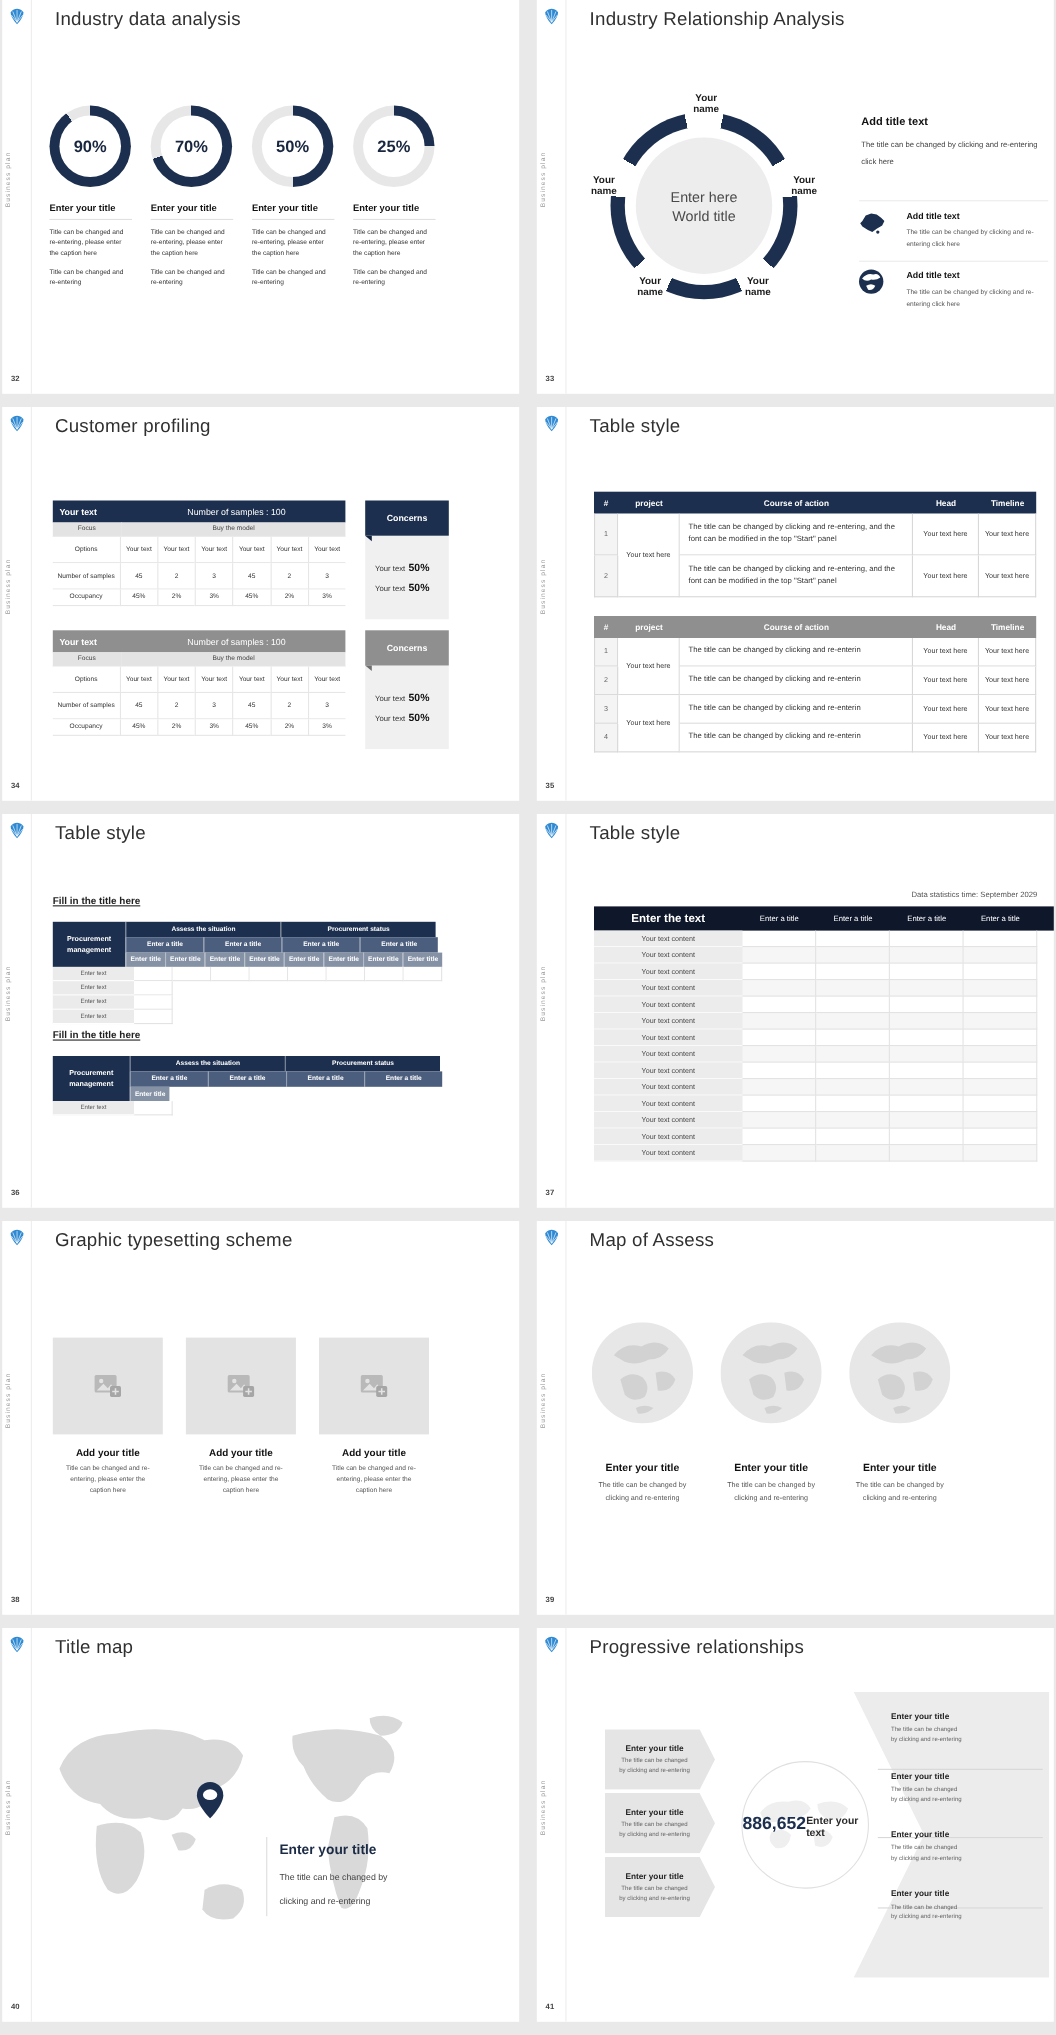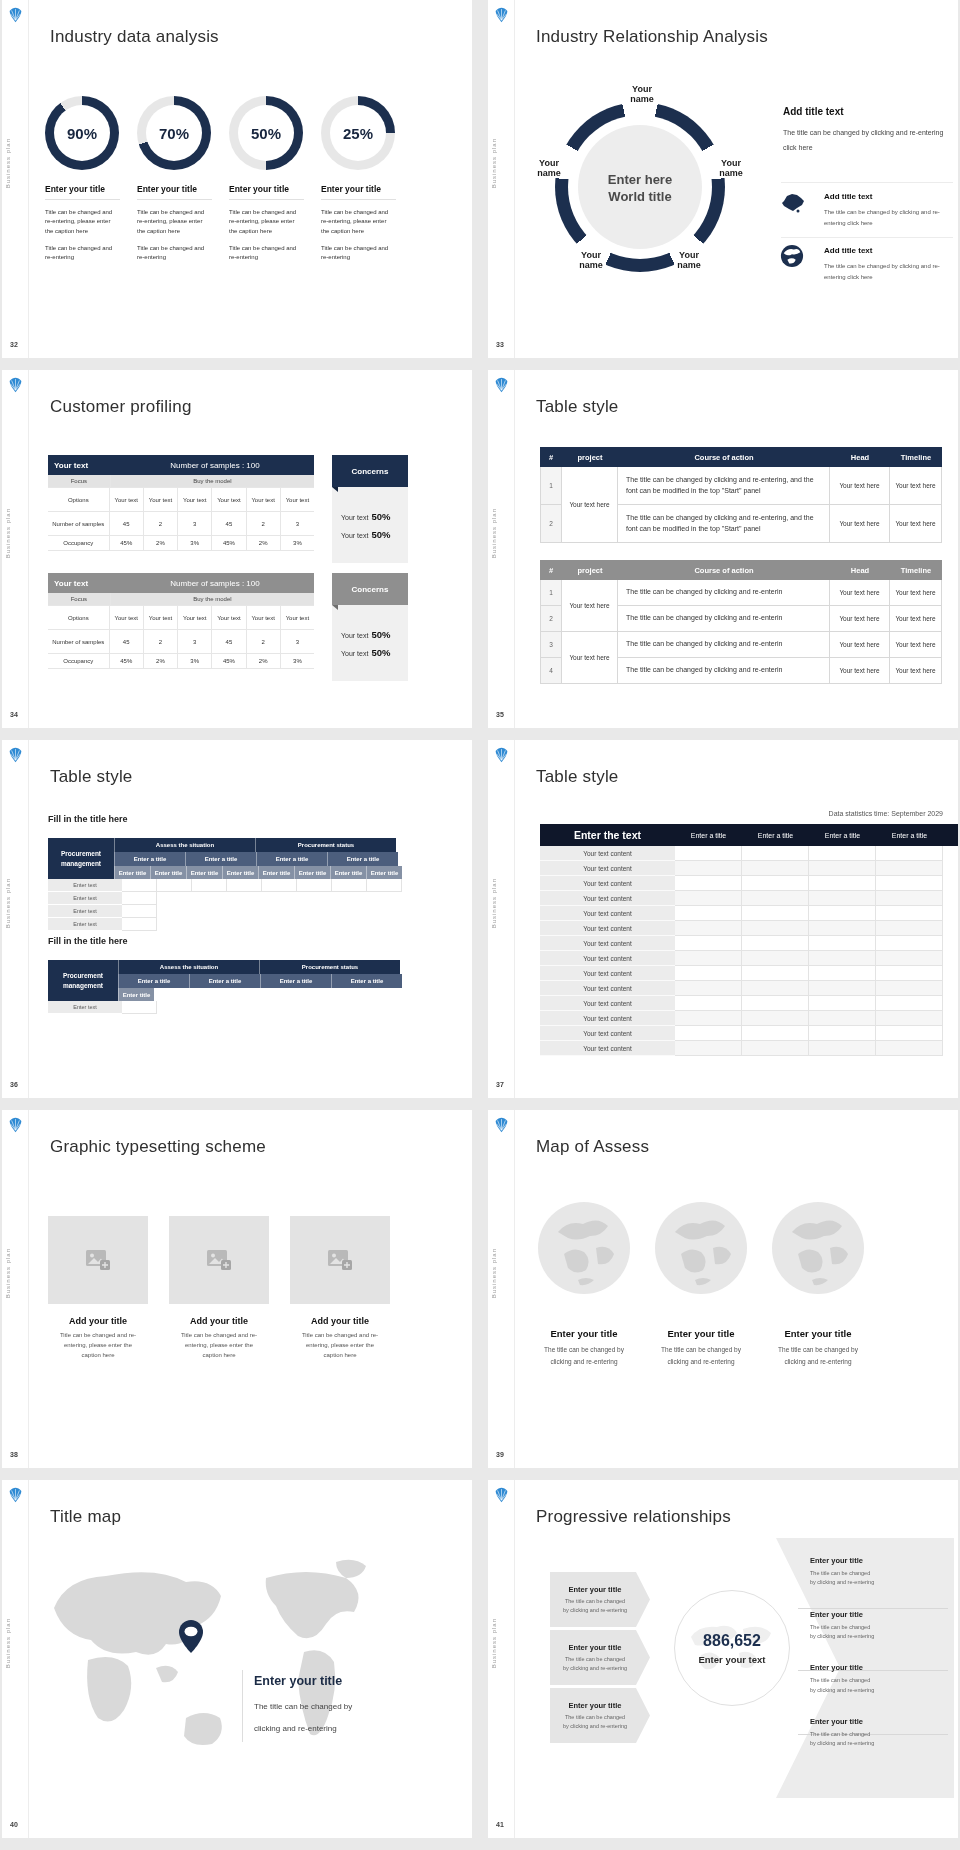--- a/index.html
+++ b/index.html
@@ -4,38 +4,38 @@
 <style>
   html,body{margin:0;padding:0;}
   body{width:960px;height:1850px;background:#e9e9e9;overflow:hidden;font-family:"Liberation Sans",sans-serif;}
   .grid{display:grid;grid-template-columns:470px 470px;grid-auto-rows:358px;column-gap:16px;row-gap:12px;padding:0 2px;}
   .slide{position:relative;background:#fff;overflow:hidden;}
   
   .logo{position:absolute;left:7px;top:7px;width:13px;height:16px;}
   .rail{position:absolute;left:26px;top:0;bottom:0;width:1px;background:#ededed;}
   .vtext{position:absolute;left:3px;top:138px;writing-mode:vertical-rl;transform:rotate(180deg);font-size:6px;color:#9a9a9a;letter-spacing:1px;}
   .pnum{position:absolute;left:8px;bottom:10px;font-size:7px;font-weight:700;color:#444;}
-  .stitle{position:absolute;left:48px;top:27px;font-size:17px;font-weight:400;color:#303030;letter-spacing:.2px;}
+  .stitle{position:absolute;left:48px;top:8px;font-size:17px;font-weight:400;color:#303030;letter-spacing:.2px;}
   .abs{position:absolute;}
   .sep{position:absolute;height:1px;background:#ececec;}
   
   .drow{position:absolute;left:43px;top:96px;display:flex;gap:17px;}
   .dcol{width:75px;}
   .donut{width:74px;height:74px;border-radius:50%;background:conic-gradient(#1c2f4e calc(var(--p)*1%),#e7e7e7 0);position:relative;display:flex;align-items:center;justify-content:center;}
   .donut::before{content:"";position:absolute;inset:9px;background:#fff;border-radius:50%;}
   .dpct{position:relative;font-size:15px;font-weight:700;color:#18263f;}
   .dtitle{margin-top:14px;padding-bottom:5px;border-bottom:1px solid #e0e0e0;font-size:8.5px;font-weight:700;color:#111;}
   .dcap{margin-top:8px;font-size:6px;line-height:1.55;color:#333;}
   
   .ring{position:absolute;left:67px;top:102px;width:170px;height:170px;border-radius:50%;
     background:conic-gradient(from 0deg,transparent 0 12deg,#1c2f4e 12deg 60deg,transparent 60deg 84deg,#1c2f4e 84deg 132deg,transparent 132deg 156deg,#1c2f4e 156deg 204deg,transparent 204deg 228deg,#1c2f4e 228deg 276deg,transparent 276deg 300deg,#1c2f4e 300deg 348deg,transparent 348deg 360deg);}
   .ring::before{content:"";position:absolute;inset:13px;border-radius:50%;background:#fff;}
   .ring::after{content:"";position:absolute;inset:23px;border-radius:50%;background:#ededed;}
   .nname{position:absolute;width:34px;font-weight:700;font-size:9px;color:#1b1b1b;text-align:center;line-height:1.15;}
-  .cen{position:absolute;left:92px;top:172px;width:120px;text-align:center;font-size:13px;color:#4a4a4a;line-height:1.3;font-weight:bold;}
+  .cen{position:absolute;left:92px;top:172px;width:120px;text-align:center;font-size:13px;color:#4a4a4a;line-height:1.3;}
   .leadh{position:absolute;left:295px;top:106px;font-size:10px;font-weight:700;color:#111;}
   .leadb{position:absolute;left:295px;top:126px;width:168px;font-size:7px;color:#444;line-height:2.1;}
   .ith{font-size:8px;font-weight:700;color:#111;}
   .itb{margin-top:3px;width:130px;font-size:6px;color:#555;line-height:1.9;}
   
   .s34wrap{position:absolute;inset:0;}
   .s34sec{position:absolute;left:0;right:0;height:112px;}
   .s34wrap > .s34sec:nth-of-type(1){top:85px;}
   .s34wrap > .s34sec:nth-of-type(2){top:203px;}
   .t34{position:absolute;left:46px;top:0;width:266px;}
@@ -62,21 +62,21 @@
   .t35h > div{text-align:center;}
   .w22{width:22px;}.w56{width:56px;}.w212{width:212px;}.w60{width:60px;}.w52{width:52px;}
   .t35b{position:absolute;left:52px;width:402px;display:grid;grid-template-columns:22px 56px 212px 60px 52px;}
   .t35b > div{border-right:1px solid #d8d8d8;border-bottom:1px solid #d8d8d8;display:flex;align-items:center;justify-content:center;text-align:center;font-size:6.5px;color:#333;background:#fff;padding:2px;box-sizing:border-box;}
   .t35b > .num{background:#f4f4f4;color:#666;border-left:1px solid #d8d8d8;}
   .t35b > .act{justify-content:flex-start;text-align:left;padding:0 8px;font-size:7px;line-height:1.55;}
   .proj2{grid-row:span 2;}
   .rows38{grid-auto-rows:38px;top:97px;}
   .rows26{grid-auto-rows:26px;top:210px;}
   
-  .fillh{position:absolute;left:46px;font-size:9px;font-weight:700;color:#222;}
+  .fillh{position:absolute;left:46px;font-size:9px;font-weight:700;color:#222;text-decoration:underline;}
   .s36wrap{position:absolute;inset:0;}
   .s36sec{position:absolute;left:46px;width:354px;}
   .s36wrap > .s36sec:nth-of-type(1){top:74px;}
   .s36wrap > .s36sec:nth-of-type(2){top:196px;}
   .s36t{margin-top:14px;}
   .t36top{display:flex;}
   .t36corner{width:74px;height:41px;background:#1c2f4e;color:#fff;font-weight:700;font-size:6.5px;display:flex;align-items:center;justify-content:center;text-align:center;line-height:1.4;}
   .t36hr{display:flex;}
   .t36hr > div{display:flex;align-items:center;justify-content:center;color:#fff;font-size:6px;font-weight:700;border-left:1px solid rgba(255,255,255,.4);}
   .g140{width:140px;height:14px;background:#1c2f4e;}
@@ -110,21 +110,21 @@
   
   .vline40{position:absolute;left:240px;top:190px;width:1px;height:72px;background:#ddd;}
   .mtitle{position:absolute;left:252px;top:194px;font-size:12.5px;font-weight:700;color:#1b2b45;}
   .mcap{position:absolute;left:252px;width:140px;font-size:8px;color:#444;}
   
   .chev{position:absolute;left:288px;top:58px;width:178px;height:260px;background:#ececec;clip-path:polygon(0 0,100% 0,100% 100%,0 100%,36% 50%);}
   .lboxes{position:absolute;left:62px;top:92px;}
   .lbox{width:100px;height:55px;background:#e5e5e5;clip-path:polygon(0 0,86% 0,100% 50%,86% 100%,0 100%);display:flex;flex-direction:column;justify-content:center;text-align:center;padding-right:10px;box-sizing:border-box;margin-bottom:3px;}
   .lbh{font-size:7.5px;font-weight:700;color:#222;}
   .lbc{margin-top:3px;font-size:5.5px;color:#666;line-height:1.6;}
-  .circ41{position:absolute;left:186px;top:110px;width:116px;height:116px;border-radius:50%;background:#fff;border:1px solid #e0e0e0;display:flex;flex-direction:column;align-items:center;justify-content:center;box-sizing:border-box;}
+  .circ41{position:absolute;left:186px;top:121px;width:116px;height:116px;border-radius:50%;background:#fff;border:1px solid #e0e0e0;display:flex;align-items:center;box-sizing:border-box;}
   .bignum{position:relative;font-size:16px;font-weight:700;color:#1c2f4e;}
   .biglab{position:relative;margin-top:4px;font-size:9.5px;font-weight:700;color:#2b2b2b;}
   .ritems{position:absolute;left:322px;top:76px;width:136px;}
   .ritem{margin-bottom:22px;}
   .rih{font-size:7.5px;font-weight:700;color:#222;}
   .ric{margin-top:4px;font-size:5.5px;color:#666;line-height:1.7;}
   .rsep{position:absolute;left:310px;width:150px;height:1px;background:#d8d8d8;}
 </style>
 </head>
 <body>

